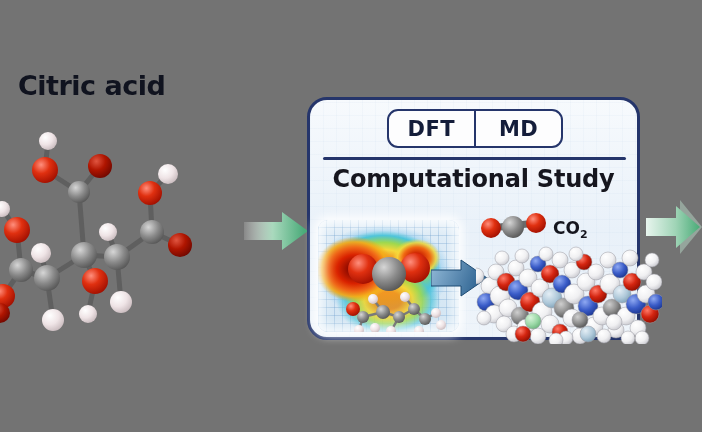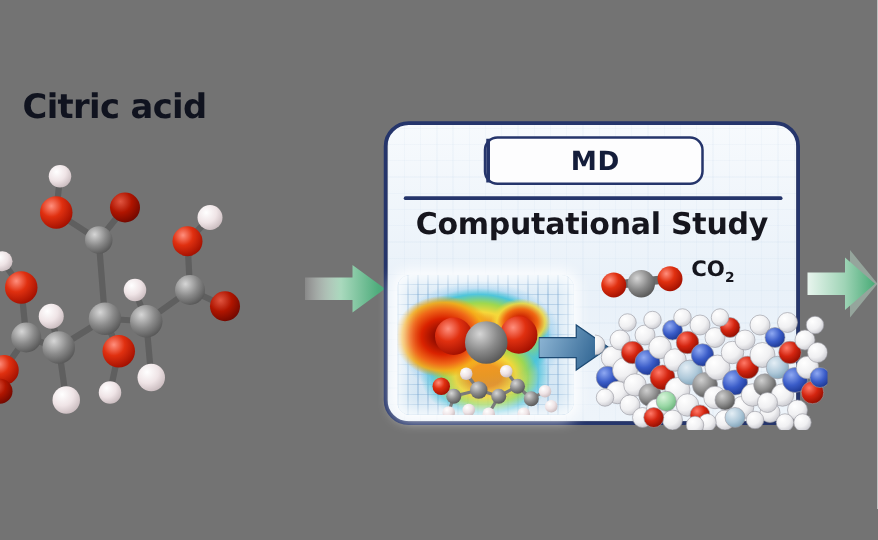--- a/index.html
+++ b/index.html
@@ -66,21 +66,21 @@
       radial-gradient(72px 50px at 46% 46%, #f09020 0 28%, #f5d83a 44%, #9fd84e 58%, #4cc4da 72%, rgba(150,205,238,0.55) 82%, rgba(150,205,238,0) 94%),
       repeating-linear-gradient(0deg, rgba(96,150,200,0.30) 0 1px, transparent 1px 8px),
       repeating-linear-gradient(90deg, rgba(96,150,200,0.30) 0 1px, transparent 1px 8px),
       linear-gradient(180deg,#e0edf7,#d2e5f3);
     box-shadow:inset 0 0 12px 5px rgba(255,255,255,0.85), 0 0 10px 4px rgba(255,255,255,0.9);
   }
   .heatmap-mols{position:absolute;left:0;top:0;}
   .blue-arrow{position:absolute;left:121px;top:157px;}
   .co2-mol{position:absolute;left:170px;top:108px;}
   .co2-label{
-    position:absolute;left:243px;top:106px;
+    position:absolute;left:243px;top:118px;
     font-family:"DejaVu Sans",sans-serif;
     font-size:17px;font-weight:bold;color:#15151d;
   }
   .co2-label sub{font-size:11px;}
   .cluster{position:absolute;left:166px;top:146px;}
 </style>
 </head>
 <body>
 
 <div class="canvas">
@@ -165,20 +165,21 @@
         <stop offset="45%" stop-color="#a9d9bd"></stop>
         <stop offset="100%" stop-color="#3fa571"></stop>
       </linearGradient>
     </defs>
     <polygon points="0,15 38,15 38,5 64,24 38,43 38,33 0,33" fill="url(#ga1)"></polygon>
   </svg>
 
   <div class="panel">
 
     <div class="methods-box">
+      <div class="method-cell">DFT</div>
       <div class="methods-divider"></div>
       <div class="method-cell">MD</div>
     </div>
 
     <div class="panel-hline"></div>
 
     <div class="panel-title">Computational Study</div>
 
     <div class="heatmap">
       <svg class="heatmap-mols" width="141" height="112" viewBox="0 0 141 112">

